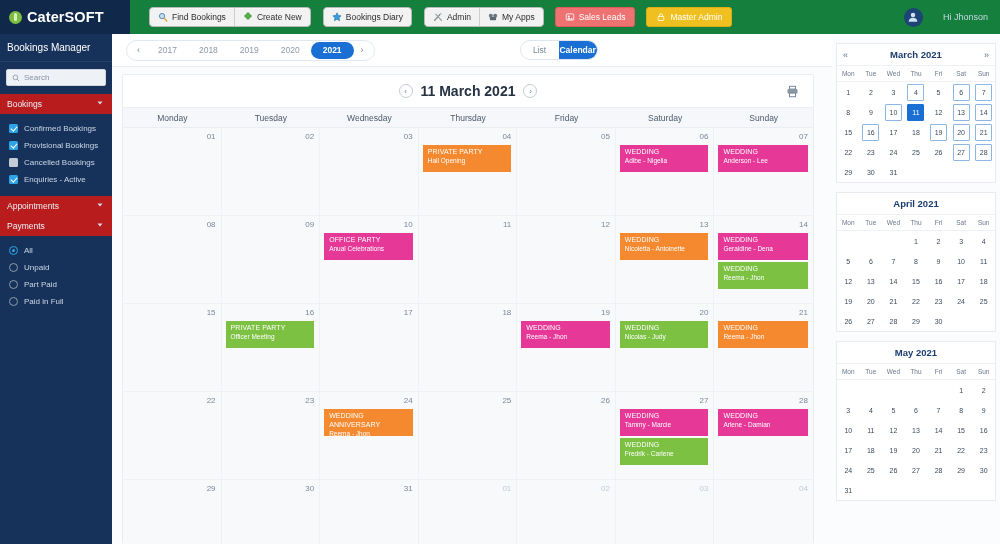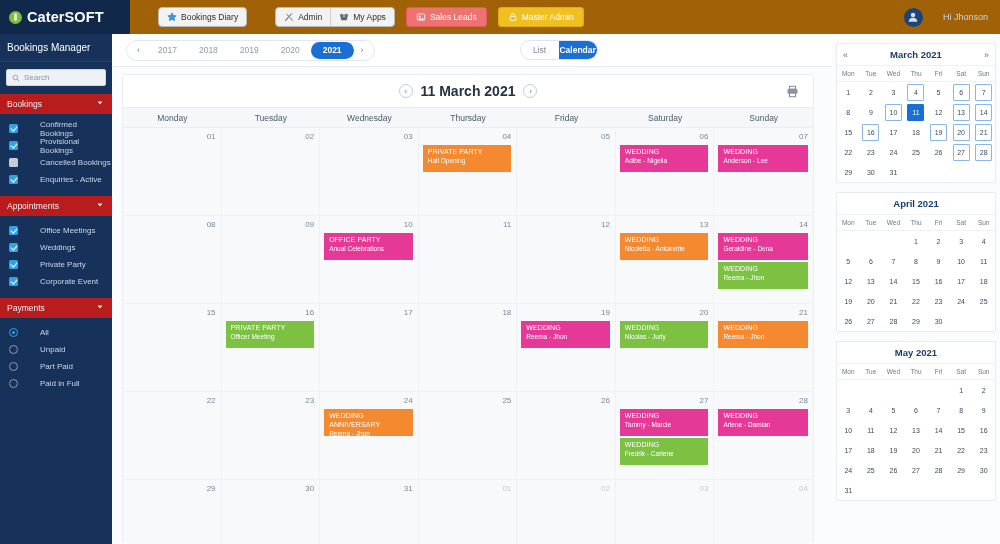--- a/index.html
+++ b/index.html
@@ -6,21 +6,21 @@
   html, body {
     width: 1000px; height: 544px;
     font-family: "Liberation Sans", sans-serif;
     background: #ffffff; overflow: hidden;
   }
   body { position: relative; }
 
   
   .topbar {
     position: absolute; top: 0; left: 0; width: 1000px; height: 34px;
-    background: #a16207;
+    background: #15803d;
     display: flex; align-items: center;
   }
   .brand {
     width: 130px; height: 34px; background: #10284a;
     display: flex; align-items: center; padding-left: 9px; gap: 5px;
   }
   .brand-logo {
     width: 13px; height: 13px; border-radius: 50%;
     background: #7dbd42; position: relative; flex: none;
   }
@@ -29,21 +29,21 @@
     width: 3px; height: 8px; background: #d9eec3; border-radius: 2px;
   }
   .brand-text { font-size: 14.5px; color: #fff; letter-spacing: .1px; }
   .brand-text b { font-weight: bold; }
   .brand-text .soft { font-weight: bold; }
 
   .navgroup {
     display: flex; align-items: center;
     background: #f2f2f2;
     border: 1px solid #b9b9b9; border-radius: 4px;
-    height: 20px; margin-left: 28px;
+    height: 20px; margin-left: 12px;
     box-shadow: 0 1px 0 rgba(255,255,255,.4) inset;
   }
   .navgroup.first { margin-left: 19px; }
   .navbtn {
     display: flex; align-items: center; gap: 4px;
     height: 18px; padding: 0 8px;
     font-size: 8.5px; color: #2d2d2d; white-space: nowrap;
   }
   .navbtn + .navbtn { border-left: 1px solid #cfcfcf; }
   .ic { width: 10px; height: 10px; flex: none; display:block; }
@@ -81,21 +81,21 @@
     display: flex; align-items: center; gap: 4px; padding: 0 5px;
   }
   .sb-search span { font-size: 8px; color: #8a94a3; }
   .sb-group {
     background: #b91c1c; height: 20px;
     display: flex; align-items: center; justify-content: space-between;
     padding: 0 8px 0 7px; font-size: 8.5px; color: #eaf0f7;
   }
   .sb-list { padding: 6px 0 8px 0; }
   .sb-item {
-    display: flex; align-items: center; gap: 22px;
+    display: flex; align-items: center; gap: 6px;
     height: 17px; padding-left: 9px; font-size: 8px; color: #cbd7e5;
   }
   .cb {
     width: 9px; height: 9px; border-radius: 1.5px; flex: none;
     background: #2fa3e8; position: relative;
   }
   .cb.unchecked { background: #c3ccd6; }
   .cb.checked::after {
     content: ""; position: absolute; left: 2.5px; top: .5px;
     width: 2.5px; height: 5px; border: solid #fff;
@@ -238,20 +238,35 @@
 </style>
 </head>
 <body>
 
 <div class="topbar">
   <div class="brand">
     <span class="brand-logo"></span>
     <span class="brand-text"><b>Cater</b><span class="soft">SOFT</span></span>
   </div>
 
+  <div class="navgroup first">
+    <div class="navbtn">
+      <svg class="ic" viewBox="0 0 16 16">
+          <circle cx="6.5" cy="6.5" r="4.2" fill="#bfe0f5" stroke="#4a7fa8" stroke-width="1.4"></circle>
+          <line x1="9.6" y1="9.6" x2="14" y2="14.4" stroke="#e2a33c" stroke-width="2.2" stroke-linecap="round"></line>
+        </svg>
+      <span>Find Bookings</span>
+    </div>
+    <div class="navbtn">
+      <svg class="ic" viewBox="0 0 16 16">
+          <path d="M6.2 1.5h3.6v3.1h3.1v3.6H9.8v3.1H6.2V8.2H3.1V4.6h3.1z" fill="#59b24a" stroke="#3d8a31" stroke-width="1"></path>
+        </svg>
+      <span>Create New</span>
+    </div>
+  </div>
 
   <div class="navgroup">
     <div class="navbtn">
       <svg class="ic" viewBox="0 0 16 16">
           <path d="M8 1.3l2 4.2 4.6.6-3.4 3.2.9 4.5L8 11.6 3.9 13.8l.9-4.5L1.4 6.1 6 5.5z" fill="#3c9bdb" stroke="#2176ad" stroke-width="1"></path>
         </svg>
       <span>Bookings Diary</span>
     </div>
   </div>
 
@@ -336,38 +351,20 @@
           <span class="cb checked"></span>
           <span>Enquiries - Active</span>
         </div>
       </div>
       <div class="sb-group">
         <span>Appointments</span>
         <span><svg width="8" height="8" viewBox="0 0 16 16">
             <path d="M3 5h10L8 11z" fill="#cfdcea"></path>
           </svg></span>
       </div>
-      <div class="sb-list">
-        <div class="sb-item">
-          <span class="cb checked"></span>
-          <span>Office Meetings</span>
-        </div>
-        <div class="sb-item">
-          <span class="cb checked"></span>
-          <span>Weddings</span>
-        </div>
-        <div class="sb-item">
-          <span class="cb checked"></span>
-          <span>Private Party</span>
-        </div>
-        <div class="sb-item">
-          <span class="cb checked"></span>
-          <span>Corporate Event</span>
-        </div>
-      </div>
       <div class="sb-group">
         <span>Payments</span>
         <span><svg width="8" height="8" viewBox="0 0 16 16">
             <path d="M3 5h10L8 11z" fill="#cfdcea"></path>
           </svg></span>
       </div>
       <div class="sb-list">
         <div class="sb-item">
           <span class="rb on"></span>
           <span>All</span>

